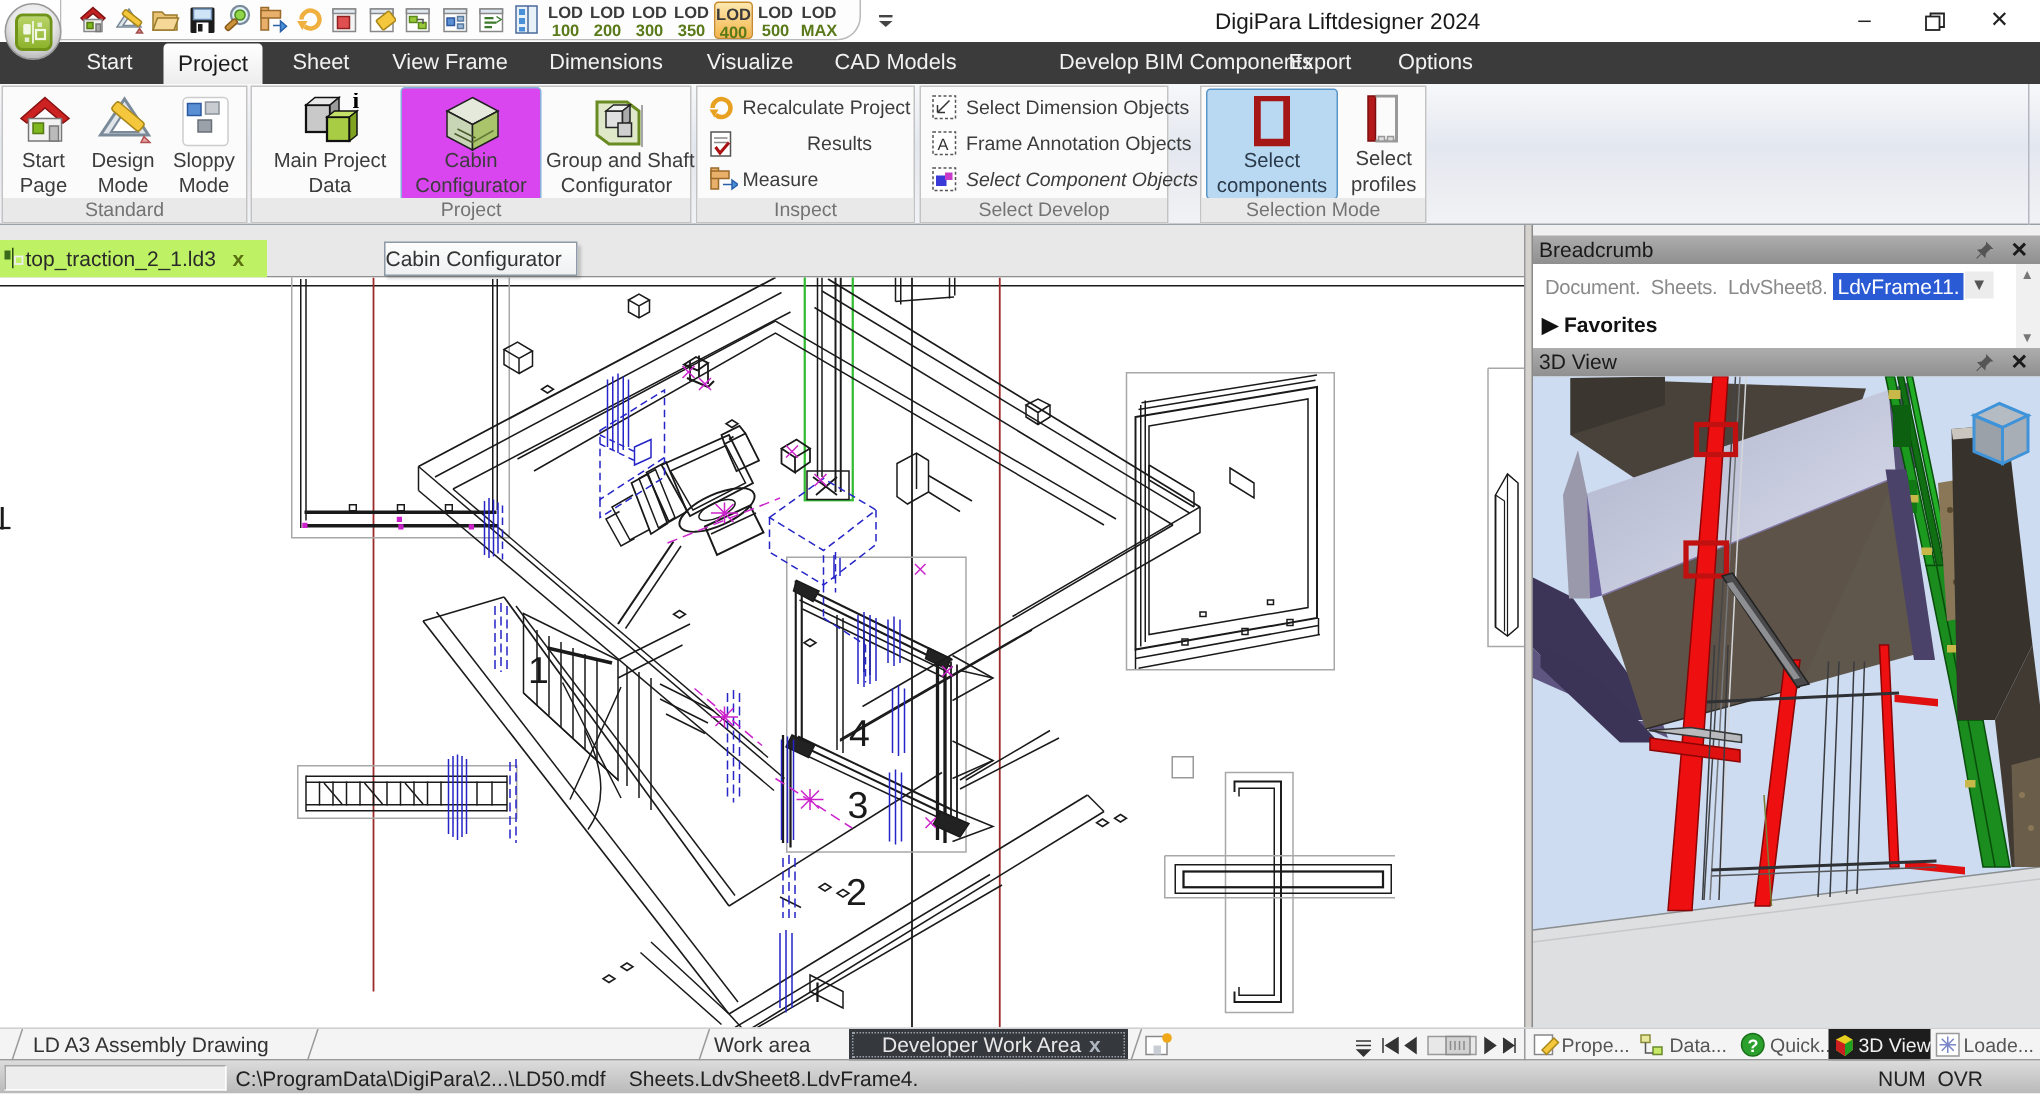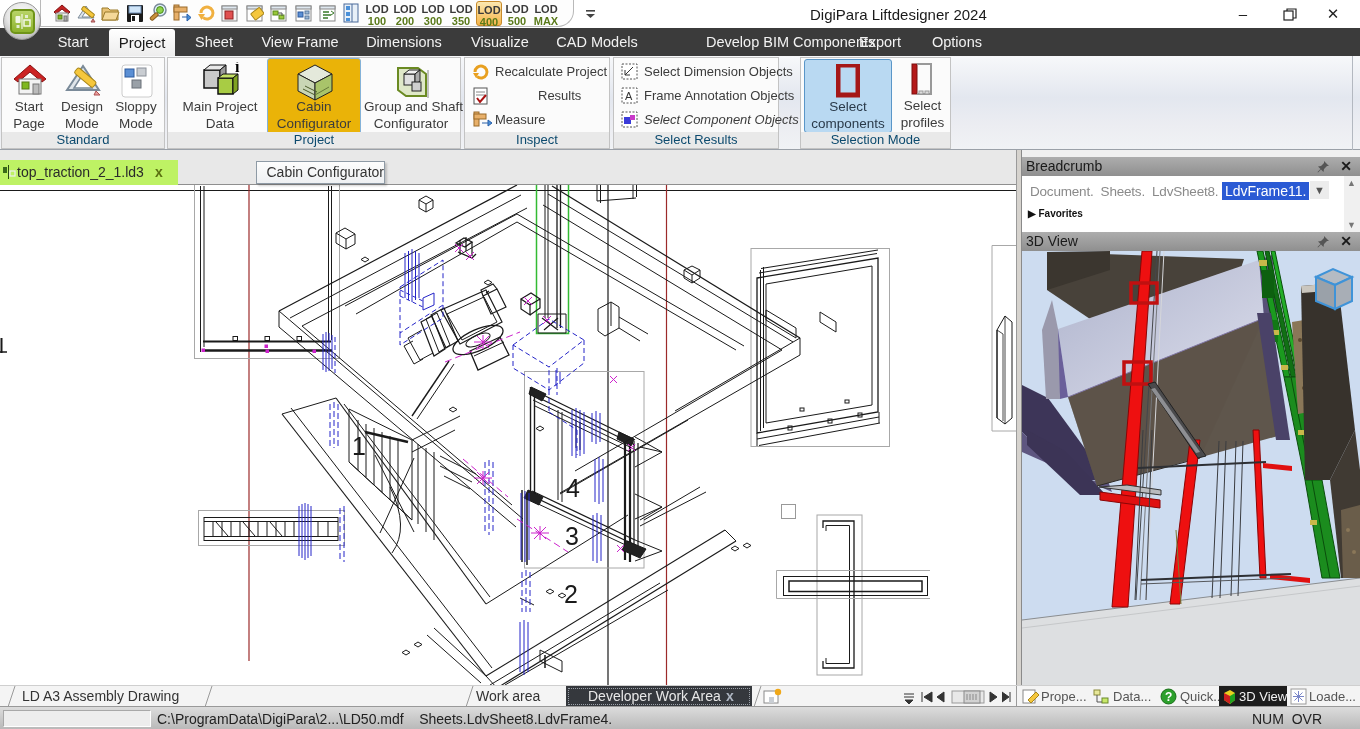--- a/index.html
+++ b/index.html
@@ -14,29 +14,29 @@
   .winbtn { top:5px; width:30px; height:18px; color:#222; font-size:15px; text-align:center; line-height:18px; }
 
   
   #menubar { left:0; top:28px; width:1360px; height:28px; background:#3b3b3b; }
   .menu-item { position:absolute; top:0; height:28px; line-height:28px; color:#f2f2f2; font-size:14.5px; text-align:center; white-space:nowrap; }
   #menu-active { left:109px; top:29px; width:66px; height:27px; background:linear-gradient(#ffffff,#ededed); border-radius:3px 3px 0 0; color:#1a1a1a; font-size:15px; text-align:center; line-height:27px; z-index:5; }
 
   
   #ribbon { left:0; top:56px; width:1360px; height:94px; background:linear-gradient(#f7f8fa 0%, #e3e7ef 45%, #ecedf2 75%, #f0f2f5 100%); border-bottom:1px solid #9aa0a8; }
   .rgroup { position:absolute; top:1px; height:92px; background:#fbfbfb; border:1px solid #c3c3c3; }
-  .rlabel { position:absolute; left:0; bottom:0; width:100%; height:16px; background:#e9e9e9; color:#0c4a6e; font-size:13px; text-align:center; line-height:16px; }
+  .rlabel { position:absolute; left:0; bottom:0; width:100%; height:16px; background:#e9e9e9; color:#737373; font-size:13px; text-align:center; line-height:16px; }
   .bigbtn { position:absolute; top:0; text-align:center; font-size:13.5px; color:#3c3c3c; white-space:nowrap; }
   .bigbtn .txt { position:absolute; width:100%; top:39px; line-height:16.5px; }
   .rowtxt { position:absolute; font-size:13px; color:#3c3c3c; white-space:nowrap; line-height:18px; }
 
   
   #workarea { left:0; top:150px; width:1360px; height:556px; background:#e8e8e8; }
   #doctab { left:0; top:160px; width:178px; height:25px; background:#bef264; color:#2a2a2a; font-size:14px; line-height:25px; }
-  #tooltip { left:256px; top:161px; width:129px; height:23px; background:linear-gradient(#fdfdfd,#eef0f2); border:1px solid #8e9aa5; font-size:14px; color:#333; text-align:right; line-height:21px; box-shadow:2px 2px 2px rgba(0,0,0,0.18); z-index:40;}
+  #tooltip { left:256px; top:161px; width:129px; height:23px; background:linear-gradient(#fdfdfd,#eef0f2); border:1px solid #8e9aa5; font-size:14px; color:#333; text-align:left; line-height:21px; box-shadow:2px 2px 2px rgba(0,0,0,0.18); z-index:40;}
   #canvas { left:0; top:185px; width:1016px; height:500px; background:#ffffff; }
 
   
   #splitter { left:1016px; top:150px; width:6px; height:556px; background:#d6d3ce; border-left:1px solid #9a9a9a; border-right:1px solid #8a8a8a; }
   #rpanel { left:1022px; top:150px; width:338px; height:535px; background:#f0f0f0; }
   .phead { position:absolute; left:0; width:338px; height:19px; background:linear-gradient(#adadad,#8f8f8f); color:#1a1a1a; font-size:14px; line-height:19px; padding-left:4px; }
 
   
   #btabs { left:0; top:685px; width:1360px; height:21px; background:#f4f4f4; border-top:1px solid #cfcfcf; }
   .btab { position:absolute; top:0; height:21px; font-size:14px; color:#333; line-height:21px; }
@@ -208,21 +208,21 @@
           <rect x="2" y="8" width="16" height="18" fill="#c9c9c9" stroke="#111" stroke-width="1.5"></rect>
           <polygon points="2,8 8,3 24,3 18,8" fill="#e8e8e8" stroke="#111"></polygon>
           <polygon points="18,8 24,3 24,21 18,26" fill="#9a9a9a" stroke="#111"></polygon>
           <rect x="16" y="16" width="15" height="16" fill="#a8cc44" stroke="#111" stroke-width="1.5"></rect>
           <polygon points="16,16 21,12 36,12 31,16" fill="#c4e066" stroke="#111"></polygon>
           <polygon points="31,16 36,12 36,28 31,32" fill="#7fa221" stroke="#111"></polygon>
           <text x="33" y="10" font-size="16" font-weight="bold" fill="#000" font-family="Liberation Serif">i</text>
         </svg>
         <div class="txt">Main Project<br>Data</div>
       </div>
-      <div class="bigbtn" style="left:99px;top:0px;width:94px;height:78px;background:#eab308;border:1px solid #84b2d8;border-radius:3px;">
+      <div class="bigbtn" style="left:99px;top:0px;width:94px;height:78px;background:#d946ef;border:1px solid #84b2d8;border-radius:3px;">
         <svg style="position:absolute;left:27px;top:4px;" width="40" height="38" viewBox="0 0 40 38">
           <polygon points="20,2 37,11 20,20 3,11" fill="#e4e9db" stroke="#222"></polygon>
           <polygon points="3,11 20,20 20,37 3,28" fill="#c9d6b5" stroke="#222"></polygon>
           <polygon points="20,20 37,11 37,28 20,37" fill="#a9c46a" stroke="#222"></polygon>
           <line x1="8" y1="26" x2="20" y2="32" stroke="#4a5a2a"></line>
           <line x1="10" y1="23" x2="22" y2="29" stroke="#4a5a2a"></line>
           <line x1="20" y1="32" x2="34" y2="24" stroke="#667a3a"></line>
         </svg>
         <div class="txt" style="top:40px;">Cabin<br>Configurator</div>
       </div>
@@ -272,21 +272,21 @@
         <rect x="1" y="1" width="15" height="15" fill="#fff" stroke="#555" stroke-dasharray="2,1.5"></rect>
         <text x="4" y="13" font-size="11" fill="#333">A</text>
       </svg>
       <div class="rowtxt" style="left:30px;top:29px;">Frame Annotation Objects</div>
       <svg style="position:absolute;left:7px;top:53px;" width="18" height="18" viewBox="0 0 18 18">
         <rect x="1" y="1" width="15" height="15" fill="#fff" stroke="#555" stroke-dasharray="2,1.5"></rect>
         <rect x="3" y="6" width="7" height="7" fill="#3a3ad9"></rect>
         <rect x="9" y="4" width="5" height="5" fill="#c93ac9"></rect>
       </svg>
       <div class="rowtxt" style="left:30px;top:53px;font-style:italic;">Select Component Objects</div>
-      <div class="rlabel">Select Results</div>
+      <div class="rlabel">Select Develop</div>
     </div>
 
     <div class="rgroup" style="left:800px;width:151px;">
       <div class="bigbtn" style="left:3px;top:1px;width:88px;height:74px;background:#b9d9f2;border:1px solid #5a96c8;border-radius:3px;">
         <svg style="position:absolute;left:31px;top:4px;" width="24" height="34" viewBox="0 0 24 34">
           <rect x="2" y="1" width="20" height="30" fill="none" stroke="#a51717" stroke-width="5"></rect>
           <rect x="4" y="29" width="5" height="3" fill="#a51717"></rect>
           <rect x="14" y="29" width="5" height="3" fill="#a51717"></rect>
         </svg>
         <div class="txt" style="color:#2a3a4a;">Select<br>components</div>
@@ -583,21 +583,21 @@
   <div class="abs" id="rpanel">
     <div class="phead" style="top:7px;">Breadcrumb
       <svg style="position:absolute;right:30px;top:3px;" width="13" height="13" viewBox="0 0 13 13">
         <path d="M7,1 l5,5 -2,0 -3,3 -0.5,3 -2.5,-2.5 -3,3 -0.5,-0.5 3,-3 L1,6.5 4,6 7,3 z" fill="#555"></path>
       </svg><span style="position:absolute;right:8px;top:0;font-weight:bold;">✕</span>
     </div>
     <div class="abs" style="left:0;top:26px;width:338px;height:56px;background:#fff;">
       <span style="position:absolute;left:8px;top:8px;font-size:13.5px;letter-spacing:-0.2px;color:#8a8a8a;">Document.&nbsp; Sheets.&nbsp; LdvSheet8.</span>
       <span style="position:absolute;left:200px;top:6px;font-size:14px;color:#fff;background:#2a5ad4;padding:1px 3px;">LdvFrame11.</span>
       <span style="position:absolute;left:288px;top:5px;font-size:11px;color:#555;background:#ececec;padding:3px 4px;">▼</span>
-      <span style="position:absolute;left:6px;top:32px;font-size:10px;color:#111;font-weight:bold;">▶ Favorites</span>
+      <span style="position:absolute;left:6px;top:32px;font-size:14px;color:#111;font-weight:bold;">▶ Favorites</span>
       <div style="position:absolute;right:0;top:0;width:16px;height:56px;background:#f0f0f0;">
         <span style="position:absolute;left:3px;top:2px;font-size:9px;color:#777;">▲</span>
         <span style="position:absolute;left:3px;bottom:2px;font-size:9px;color:#777;">▼</span>
       </div>
     </div>
     <div class="phead" style="top:82px;">3D View
       <svg style="position:absolute;right:30px;top:3px;" width="13" height="13" viewBox="0 0 13 13">
         <path d="M7,1 l5,5 -2,0 -3,3 -0.5,3 -2.5,-2.5 -3,3 -0.5,-0.5 3,-3 L1,6.5 4,6 7,3 z" fill="#555"></path>
       </svg><span style="position:absolute;right:8px;top:0;font-weight:bold;">✕</span>
     </div>

